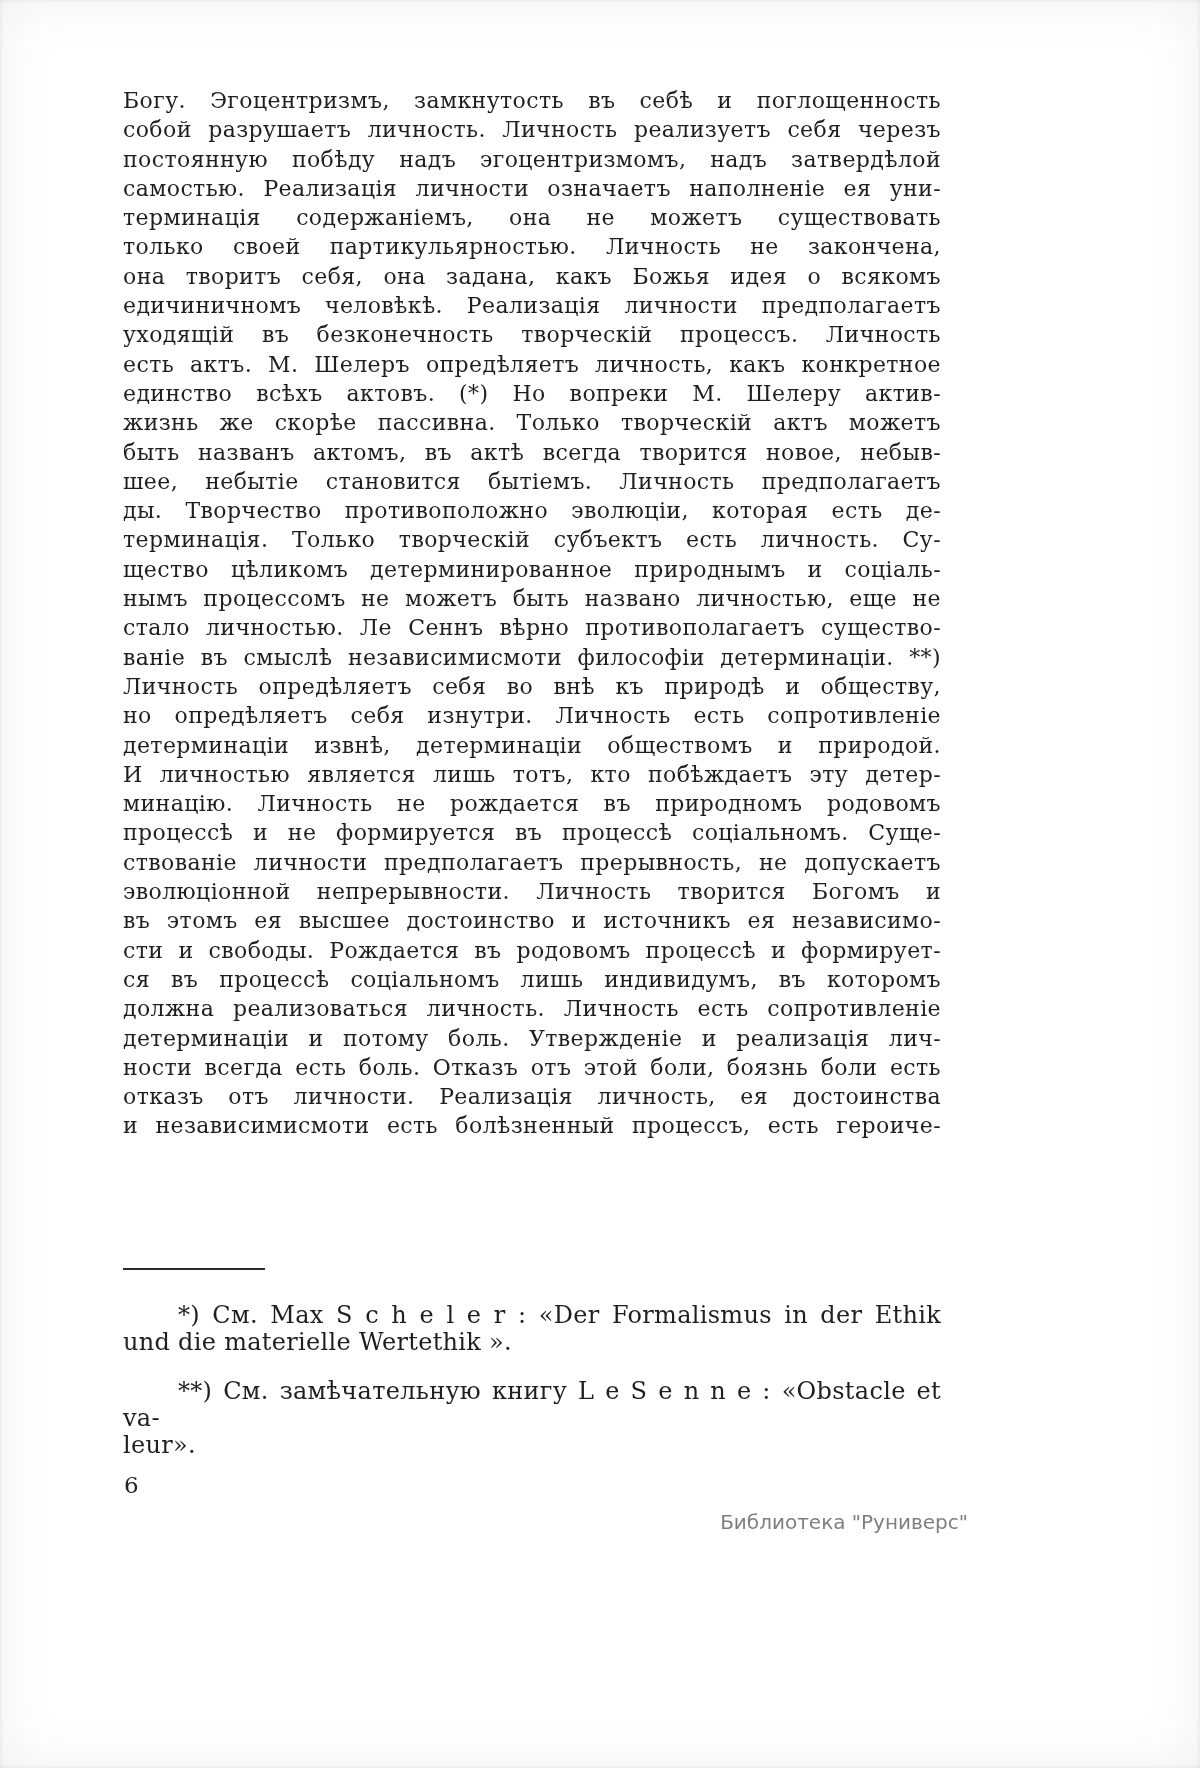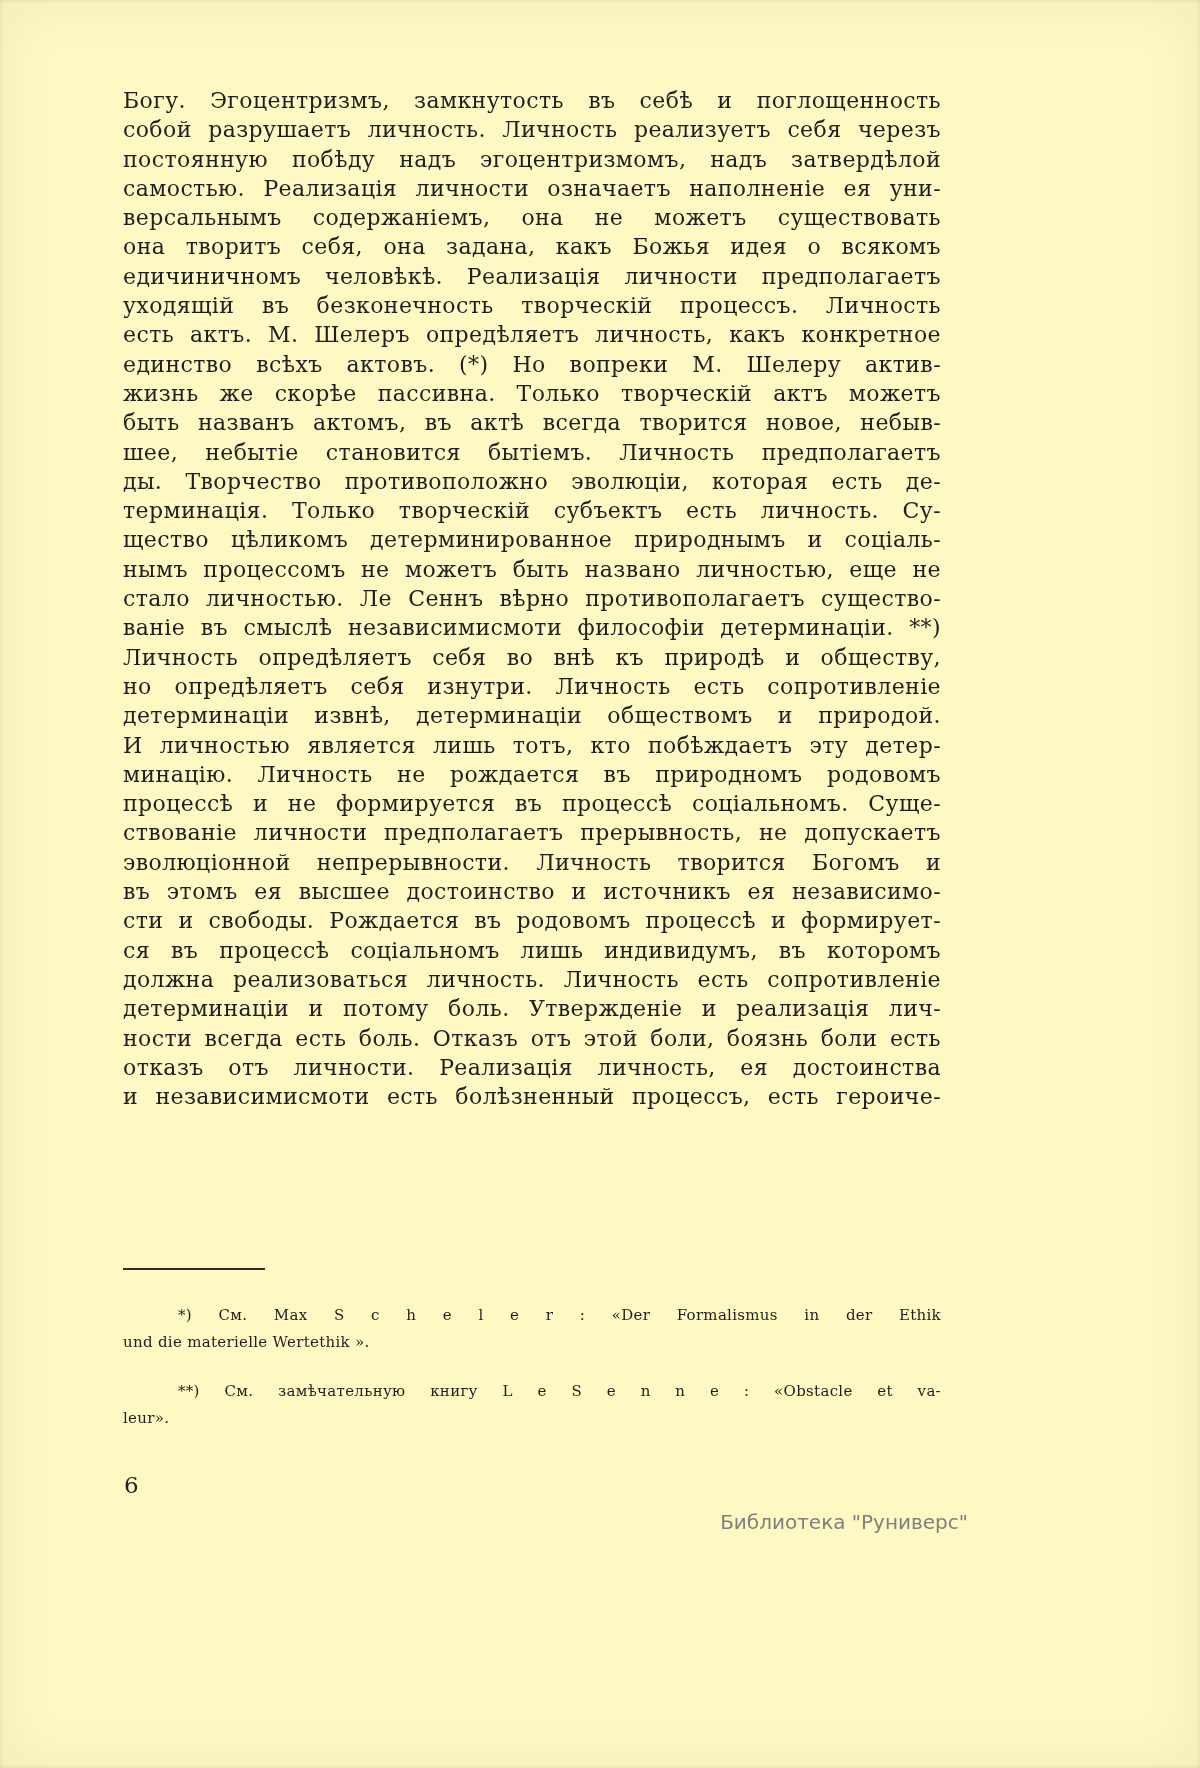--- a/index.html
+++ b/index.html
@@ -5,21 +5,21 @@
   html, body {
     margin: 0;
     padding: 0;
     background: #e9e8e4;
   }
   .page {
     position: relative;
     width: 1200px;
     height: 1768px;
     margin: 0 auto;
-    background: #fef9c3;
+    background: #ffffff;
     box-shadow: inset 0 0 60px rgba(0,0,0,0.06), inset 0 0 4px rgba(0,0,0,0.10);
     font-family: "DejaVu Serif", "Liberation Serif", serif;
     color: #1f1f1f;
     overflow: hidden;
   }
   .text-block {
     position: absolute;
     left: 123px;
     top: 86px;
     width: 818px;
@@ -43,21 +43,21 @@
   .footnotes {
     position: absolute;
     left: 123px;
     top: 1302px;
     width: 818px;
   }
   .footnote {
     margin-bottom: 22px;
   }
   .fn-line {
-    font-size: 15px;
+    font-size: 24px;
     line-height: 27px;
     letter-spacing: 0.3px;
     text-align: justify;
     text-align-last: justify;
   }
   .footnote .fn-line:first-child {
     text-indent: 55px;
   }
   .footnote .fn-line:last-child {
     text-align-last: left;
@@ -81,21 +81,22 @@
 </head>
 <body>
 
 <div class="page">
 
   <div class="text-block">
       <div class="body-line">Богу. Эгоцентризмъ, замкнутость въ себѣ и поглощенность</div>
       <div class="body-line">собой разрушаетъ личность. Личность реализуетъ себя черезъ</div>
       <div class="body-line">постоянную побѣду надъ эгоцентризмомъ, надъ затвердѣлой</div>
       <div class="body-line">самостью. Реализація личности означаетъ наполненіе ея уни-</div>
-      <div class="body-line">версальнымъ содержаніемъ, она не можетъ существовать</div>
+      <div class="body-line">терминація содержаніемъ, она не можетъ существовать</div>
+      <div class="body-line">только своей партикульярностью. Личность не закончена,</div>
       <div class="body-line">она творитъ себя, она задана, какъ Божья идея о всякомъ</div>
       <div class="body-line">едичиничномъ человѣкѣ. Реализація личности предполагаетъ</div>
       <div class="body-line">уходящій въ безконечность творческій процессъ. Личность</div>
       <div class="body-line">есть актъ. М. Шелеръ опредѣляетъ личность, какъ конкретное</div>
       <div class="body-line">единство всѣхъ актовъ. (*) Но вопреки М. Шелеру актив-</div>
       <div class="body-line">жизнь же скорѣе пассивна. Только творческій актъ можетъ</div>
       <div class="body-line">быть названъ актомъ, въ актѣ всегда творится новое, небыв-</div>
       <div class="body-line">шее, небытіе становится бытіемъ. Личность предполагаетъ</div>
       <div class="body-line">ды. Творчество противоположно эволюціи, которая есть де-</div>
       <div class="body-line">терминація. Только творческій субъектъ есть личность. Су-</div>

